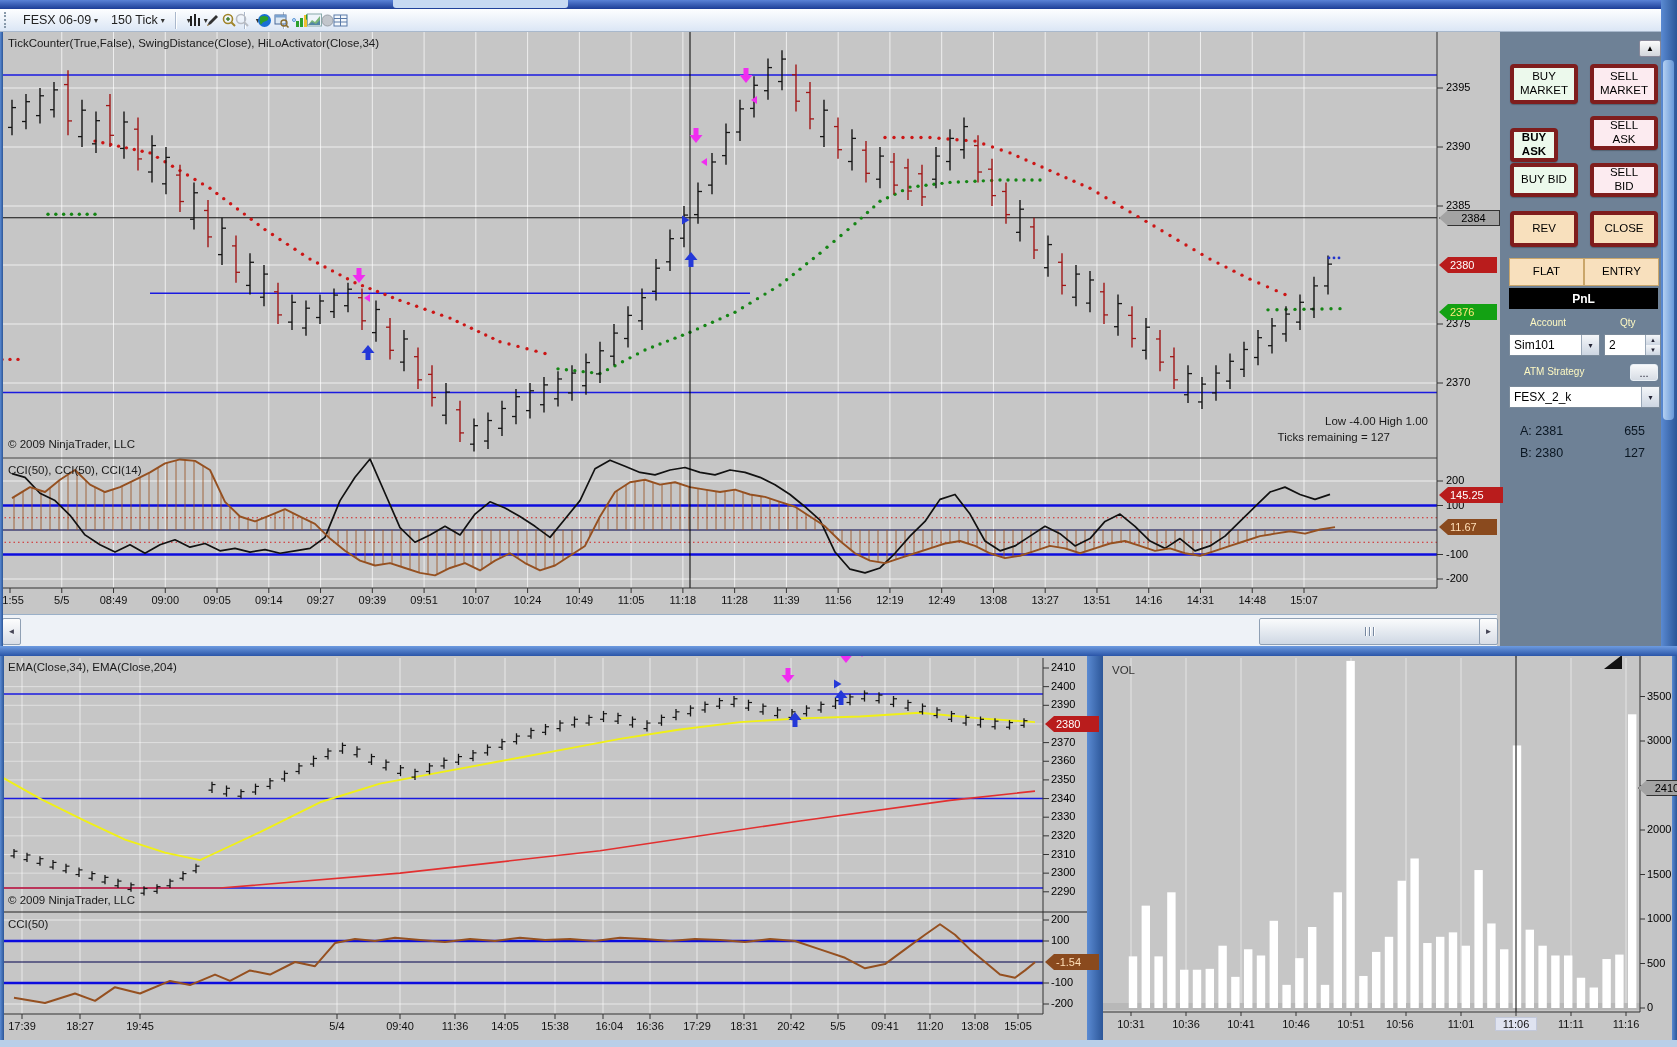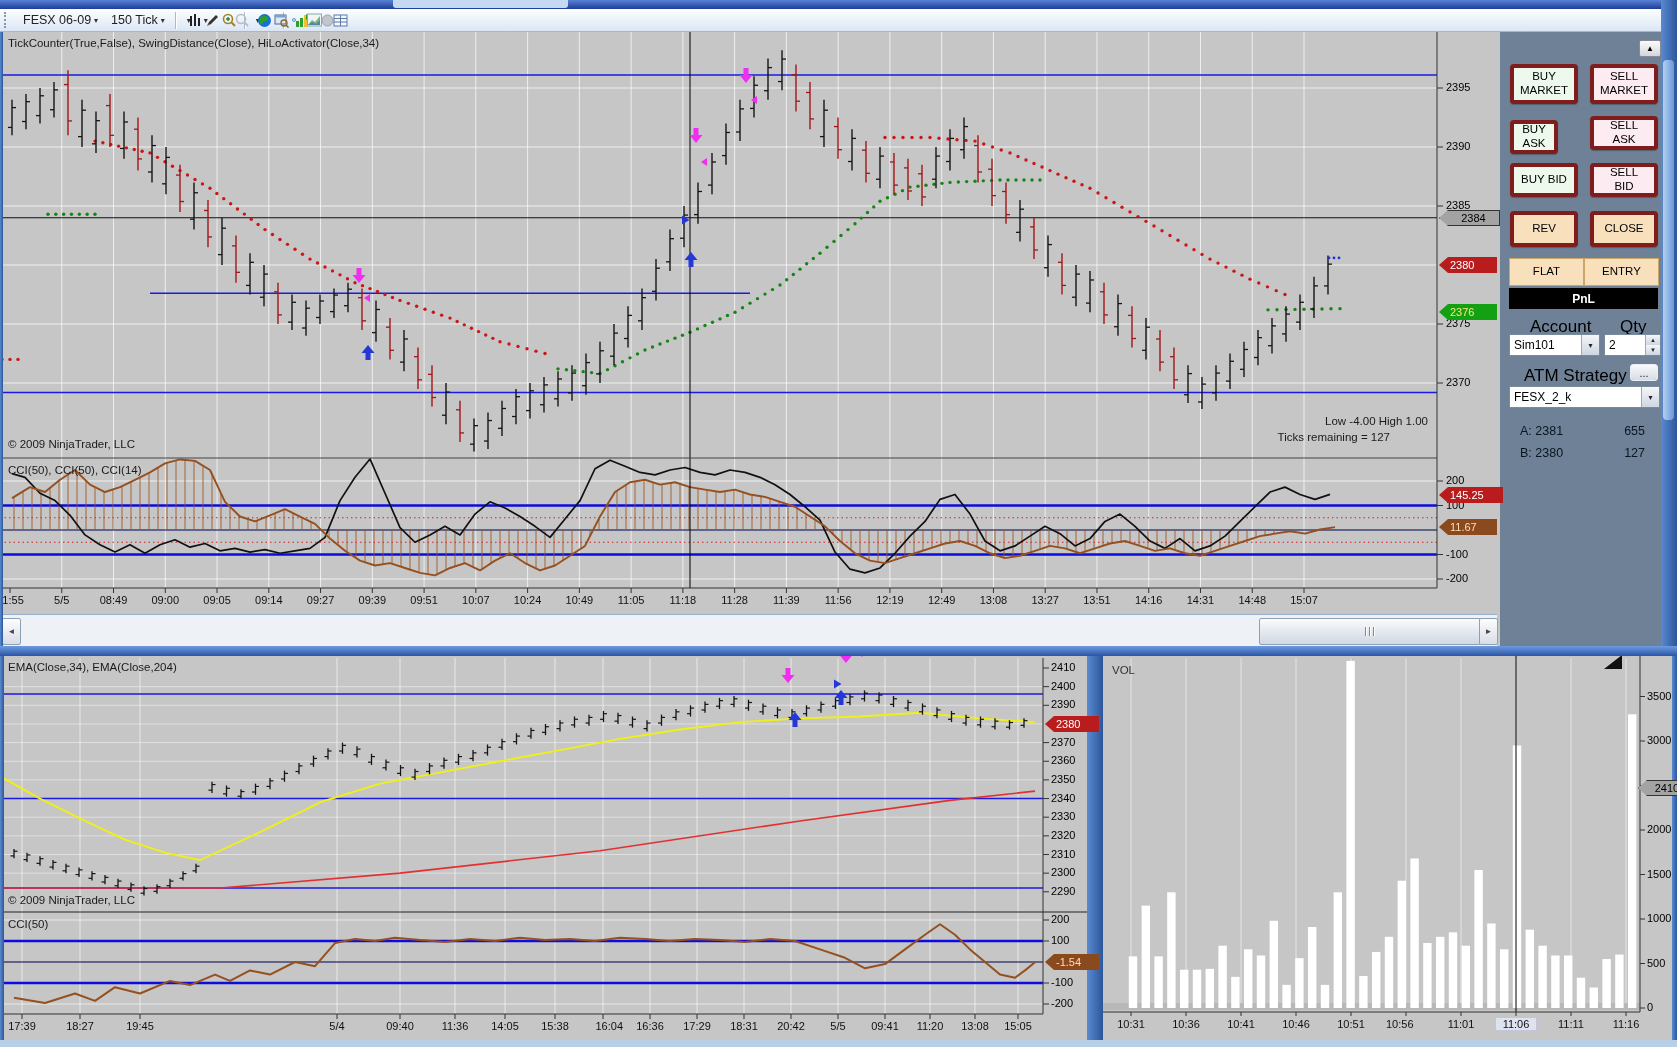--- a/index.html
+++ b/index.html
@@ -58,21 +58,21 @@
              z-index:5;font-size:12px;color:#000;}
   .obtn{position:absolute;border:4px solid #7f1d1d;border-radius:4px;font-size:11.5px;line-height:1.2;
         display:flex;align-items:center;justify-content:center;text-align:center;
         font-family:"Liberation Sans",sans-serif;box-shadow:0 1px 1px rgba(0,0,0,.25);}
   .buy{background:#ecf9ec;}
   .sell{background:#fcebf0;}
   .tan{background:#f8e0bd;}
   .fe{border-radius:0;border:1px solid #caa66a;box-shadow:none;}
   #pnl{position:absolute;left:9px;top:256px;width:149px;height:21px;background:#000;color:#fff;
        font-weight:bold;display:flex;align-items:center;justify-content:center;font-size:12px;}
-  .plabel{position:absolute;color:#000000;font-size:17px;}
+  .plabel{position:absolute;color:#fef9c3;font-size:10px;}
   .combo{position:absolute;background:#fff;border:1px solid #7a8a9a;height:20px;display:flex;
          align-items:center;font-size:12px;}
   .combo .ctext{flex:1;padding-left:4px;white-space:nowrap;overflow:hidden;}
   .combo .cbtn{width:17px;height:100%;background:linear-gradient(#f4f6f9,#cdd6e2);
                border-left:1px solid #9aa8b8;display:flex;align-items:center;justify-content:center;
                font-size:8px;color:#223;}
   .spin{width:14px;height:100%;border-left:1px solid #9aa8b8;display:flex;flex-direction:column;}
   .spin b{flex:1;font-size:6px;color:#223;display:flex;align-items:center;justify-content:center;
           background:linear-gradient(#f4f6f9,#cdd6e2);font-weight:normal;}
   #collapse-btn{position:absolute;left:139px;top:8px;width:22px;height:17px;font-size:8px;
@@ -1300,21 +1300,21 @@
         <i></i>
         <i></i>
       </div>
     <div class="sbtn" style="left:1479px;">►</div>
   </div>
 
   <div id="dom-panel">
     <button id="collapse-btn">▲</button>
     <button class="obtn buy" style="left:10px;top:32px;width:68px;height:40px;">BUY MARKET</button>
     <button class="obtn sell" style="left:90px;top:32px;width:68px;height:40px;">SELL MARKET</button>
-    <button class="obtn buy" style="left:10px;top:88px;width:48px;height:34px;">BUY ASK</button>
+    <button class="obtn buy" style="left:10px;top:96px;width:48px;height:34px;font-weight:bold;">BUY ASK</button>
     <button class="obtn sell" style="left:90px;top:84px;width:68px;height:34px;">SELL ASK</button>
     <button class="obtn buy" style="left:10px;top:131px;width:68px;height:34px;">BUY BID</button>
     <button class="obtn sell" style="left:90px;top:131px;width:68px;height:34px;">SELL BID</button>
     <button class="obtn tan" style="left:10px;top:179px;width:68px;height:36px;">REV</button>
     <button class="obtn tan" style="left:90px;top:179px;width:68px;height:36px;text-align:right;">CLOSE</button>
     <button class="obtn tan fe" style="left:9px;top:226px;width:75px;height:28px;">FLAT</button>
     <button class="obtn tan fe" style="left:84px;top:226px;width:75px;height:28px;">ENTRY</button>
     <div id="pnl">PnL</div>
     <div class="plabel" style="left:30px;top:285px;">Account</div>
     <div class="plabel" style="left:120px;top:285px;">Qty</div>

